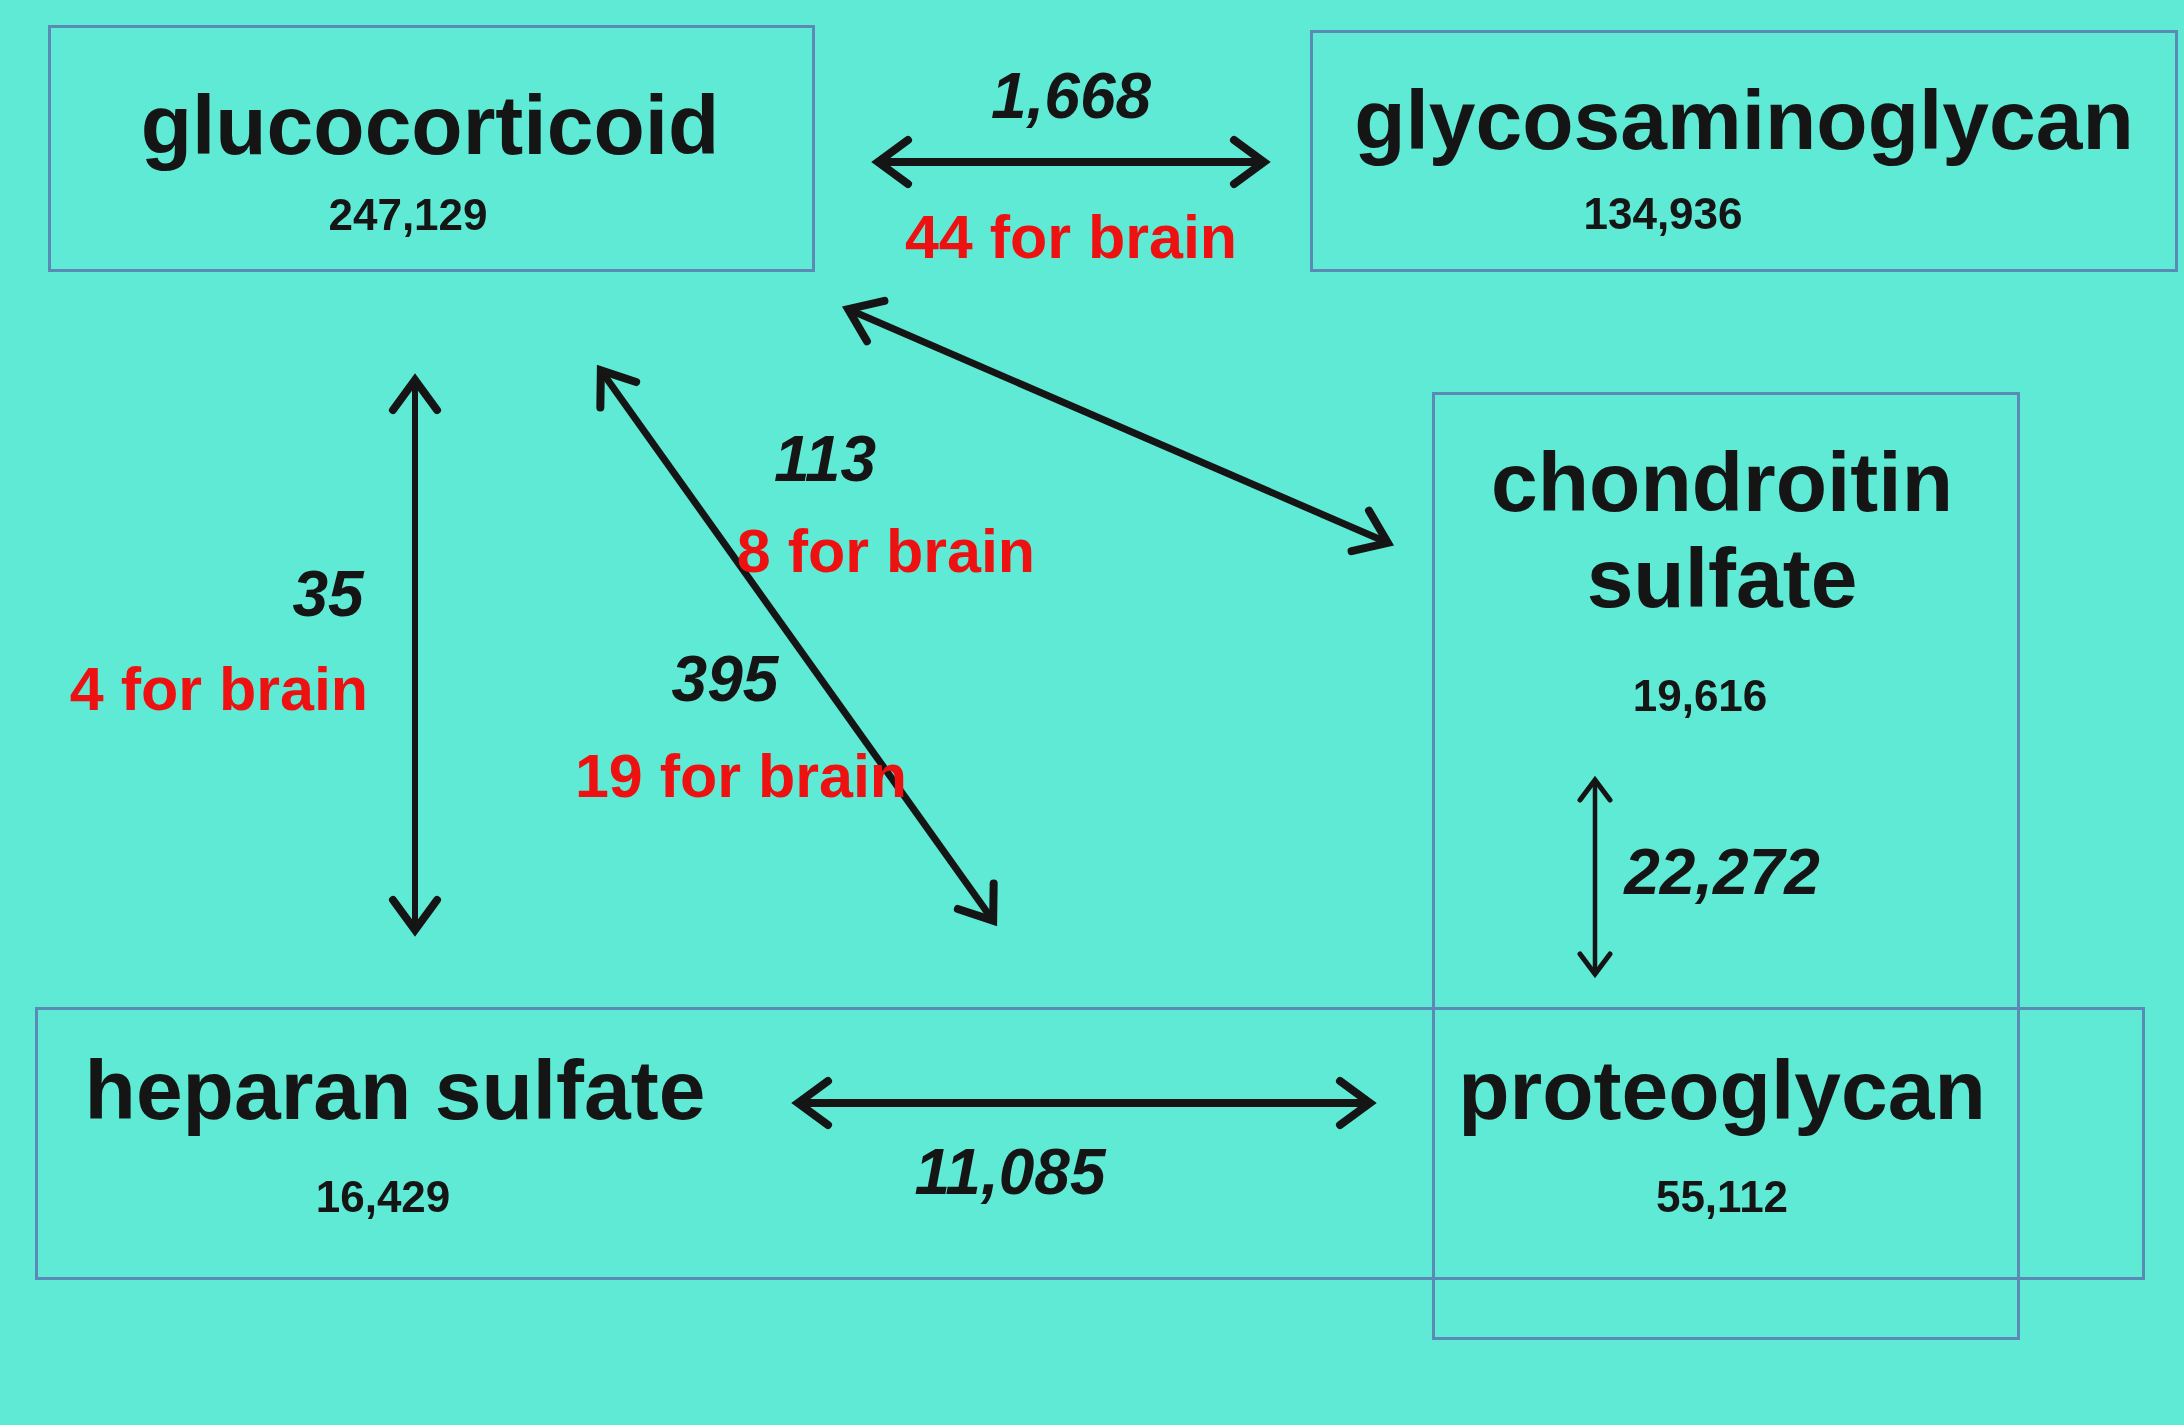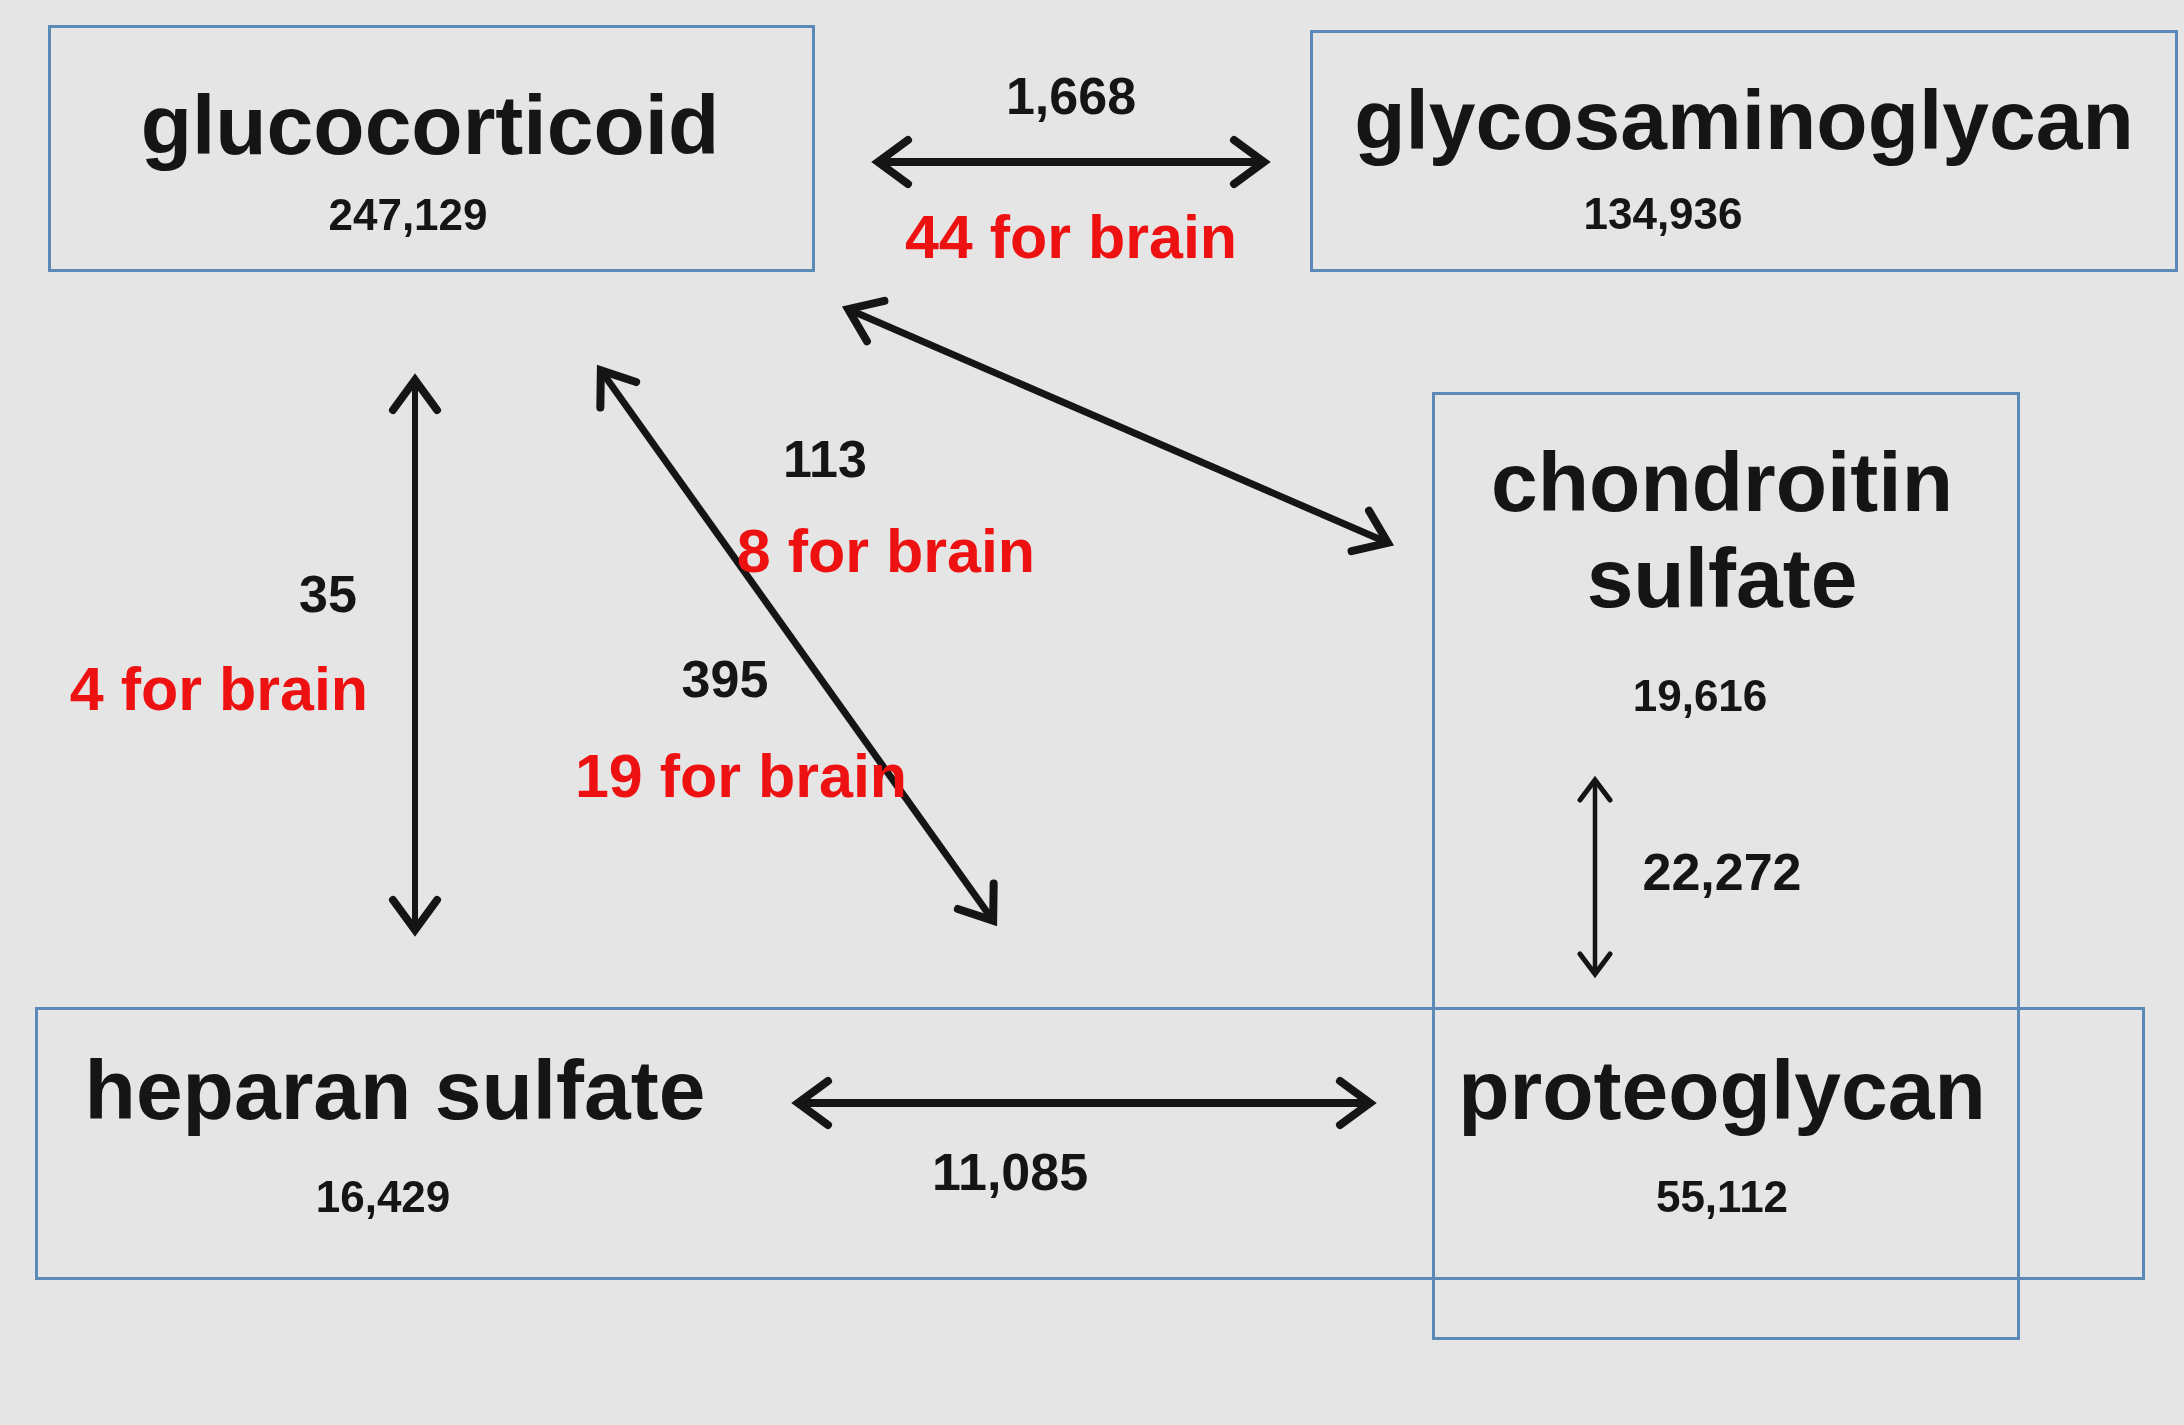--- a/index.html
+++ b/index.html
@@ -4,21 +4,21 @@
 <style>
   :root{
     --border:#5b8ab7;
     --ink:#151515;
     --red:#ee1111;
   }
   html,body{margin:0;padding:0;background:#ffffff;}
   .stage{
     position:relative;
     width:2184px;height:1425px;
-    background:#e5e5e5;
+    background:#5eead4;
     font-family:"Liberation Sans", sans-serif;
     overflow:hidden;
   }
   .node{
     position:absolute;
     border:3px solid var(--border);
     background:transparent;
     box-sizing:border-box;
   }
   .arrows{position:absolute;left:0;top:0;width:2184px;height:1425px;}
@@ -26,21 +26,21 @@
   .lbl{
     position:absolute;
     transform:translate(-50%,-50%);
     font-weight:bold;
     white-space:nowrap;
     color:var(--ink);
     line-height:1;
   }
   .title{font-size:84px;}
   .num{font-size:44px;}
-  .edge-num{font-size:52px;}
+  .edge-num{font-size:64px;font-style:italic;}
   .red{color:var(--red);font-size:61px;}
   .date{font-size:42px;}
 </style>
 </head>
 <body>
 
 <div class="stage">
 
   <svg class="arrows" viewBox="0 0 2184 1425">
     <defs>

